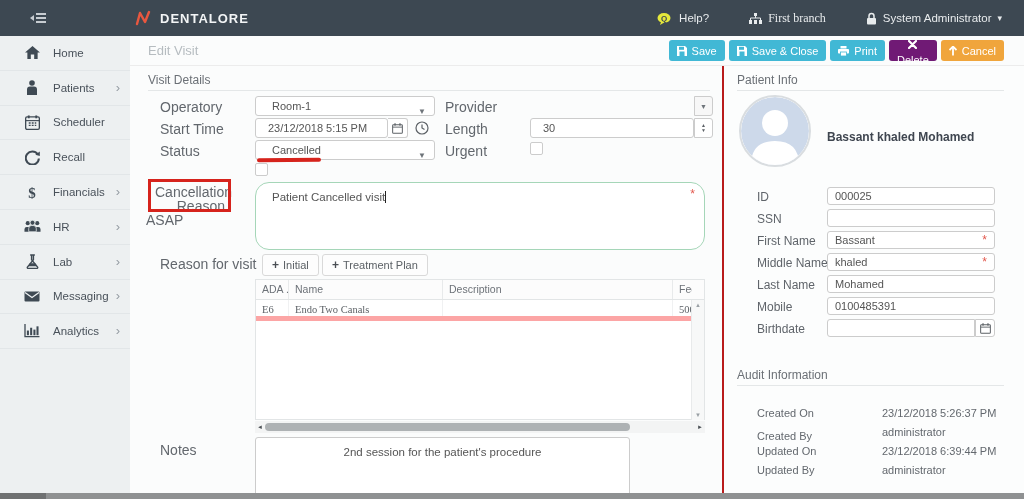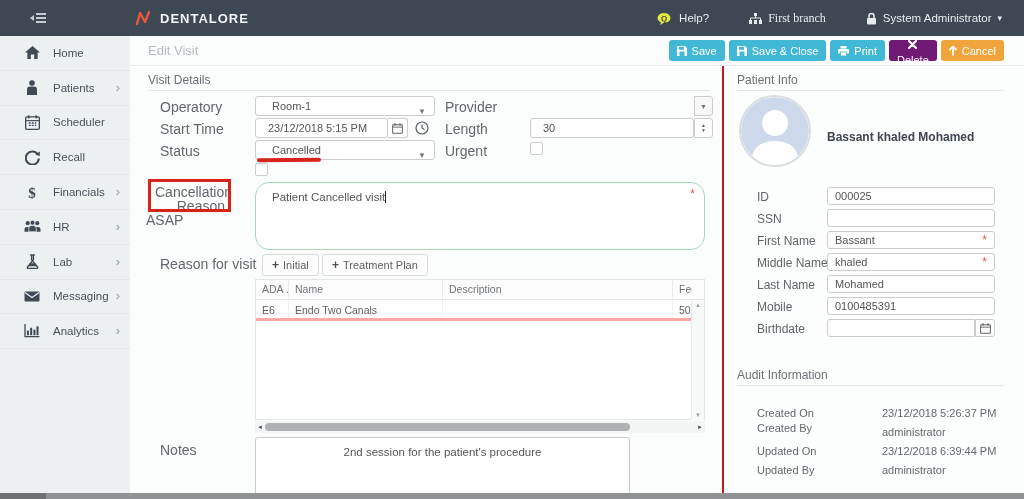--- a/index.html
+++ b/index.html
@@ -49,21 +49,21 @@
   .req-star { color:#e2574c; font-size:12px; }
   .caret-bar { display:inline-block; width:1px; height:12px; background:#222; vertical-align:-2px; }
 
   .mini-btn { position:absolute; height:22px; display:flex; align-items:center; gap:4px; background:#fdfdfd; border:1px solid #d9d9d9; border-radius:3px; padding:0 9px; font-size:11px; color:#5c6166; cursor:pointer; }
   .mini-btn .plus { font-weight:bold; font-size:12px; color:#4a4f54; }
 
   
   .grid { position:absolute; background:#fff; border:1px solid #e2e5e6; }
   .grid-head { display:flex; height:20px; background:#fcfcfc; border-bottom:1px solid #e2e5e6; }
   .gh-cell { font-size:10.5px; color:#6d7control278; color:#6d7278; padding:3px 6px; border-right:1px solid #e8eaeb; overflow:hidden; white-space:nowrap; }
-  .grid-row { display:flex; height:21px; border-bottom:3px solid #fca5a5; }
+  .grid-row { display:flex; height:21px; border-bottom:5px solid #fca5a5;font-family:Liberation Serif, serif; }
   .gr-cell { font-size:10.5px; color:#5c6166; padding:4px 6px; border-right:1px solid #f0f1f2; overflow:hidden; white-space:nowrap; }
   .vscroll { position:absolute; width:13px; background:#f7f8f8; border-left:1px solid #e8eaeb; display:flex; flex-direction:column; justify-content:space-between; align-items:center; padding:2px 0; }
   .vscroll span { font-size:6px; color:#9aa0a5; }
   .hscroll { position:absolute; height:12px; background:#f3f4f4; display:flex; align-items:center; }
   .hscroll .arr { font-size:6px; color:#4a4f54; width:10px; text-align:center; }
   .hthumb { height:8px; background:#aeb2b4; border-radius:4px; }
 
   
   .ann-box { position:absolute; border:3px solid #d6231c; z-index:5; pointer-events:none; }
   .ann-line { position:absolute; background:#d6231c; border-radius:2px; z-index:5; pointer-events:none; transform:rotate(-0.6deg); }
@@ -442,21 +442,21 @@
           <rect x="8" y="0.3" width="1.4" height="2.6" fill="#5c6166"></rect>
           <path d="M1 4.5 H11" stroke="#5c6166" stroke-width="1"></path>
         </svg>
     </div>
 
     <div class="section-title" style="left:13px; top:302px;">Audit Information</div>
     <div class="section-rule" style="left:13px; top:319px; width:267px;"></div>
 
     <div class="alabel" style="top:341px;">Created On</div>
     <div class="avalue" style="top:341px;">23/12/2018 5:26:37 PM</div>
-    <div class="alabel" style="top:356px;">Created By</div>
+    <div class="alabel" style="top:364px;">Created By</div>
     <div class="avalue" style="top:360px;">administrator</div>
     <div class="alabel" style="top:379px;">Updated On</div>
     <div class="avalue" style="top:379px;">23/12/2018 6:39:44 PM</div>
     <div class="alabel" style="top:398px;">Updated By</div>
     <div class="avalue" style="top:398px;">administrator</div>
   </div>
 
   <div class="bottomstrip">
     <div class="bottomstrip-dark"></div>
   </div>

